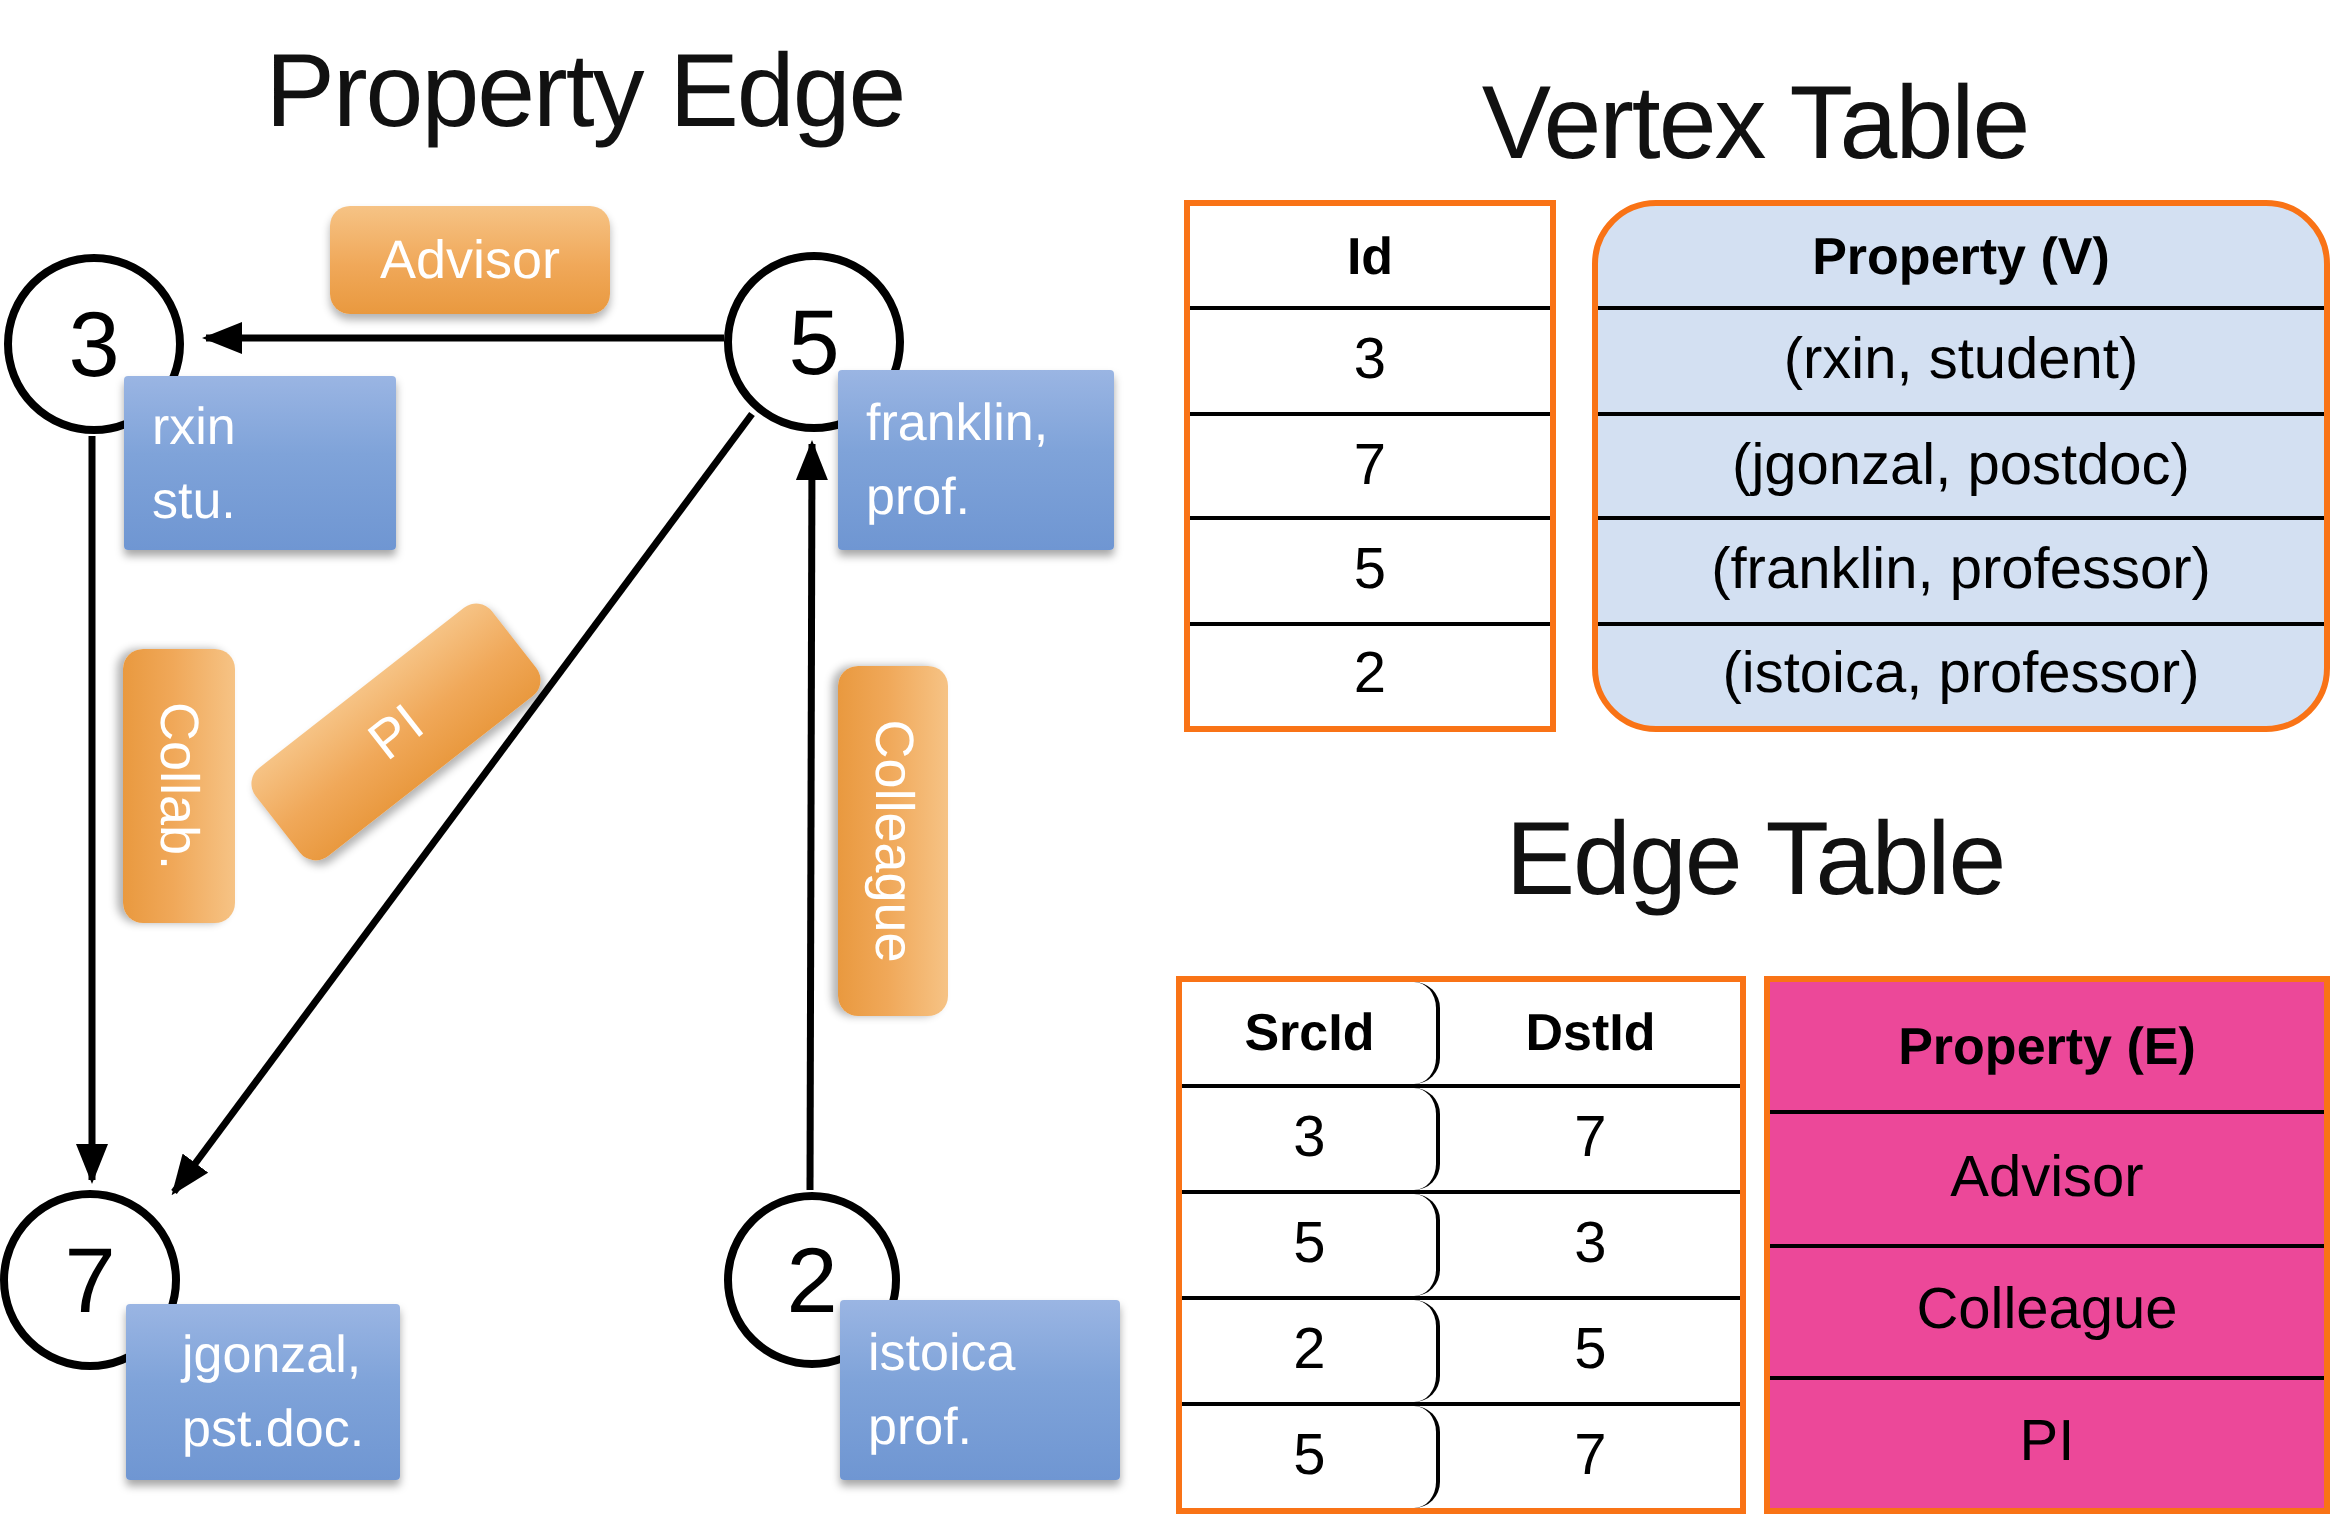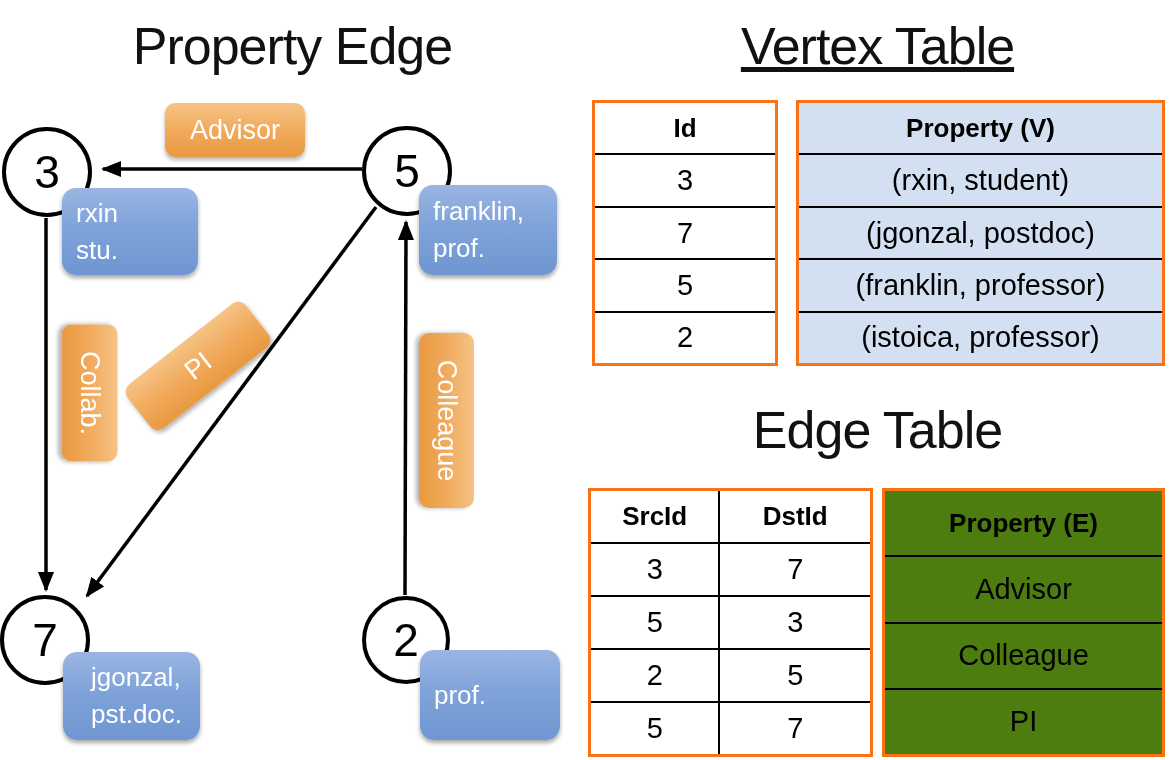--- a/index.html
+++ b/index.html
@@ -14,21 +14,21 @@
   #edges-svg { position:absolute; left:0; top:0; pointer-events:none; }
 
   .circle-node {
     position:absolute; box-sizing:border-box; background:#fff;
     border:4px solid #000; border-radius:50%;
     display:flex; align-items:center; justify-content:center;
     font-size:46px; font-weight:300;
   }
 
   .vprop {
-    position:absolute; box-sizing:border-box; border-radius:14px;
+    position:absolute; box-sizing:border-box; border-radius:2px;
     background:linear-gradient(180deg,#9ab5e3 0%,#7fa3d9 45%,#6f96d2 100%);
     box-shadow:0 3px 4px rgba(0,0,0,0.35);
     color:#fff; font-size:26px; line-height:37px;
     display:flex; flex-direction:column; justify-content:center;
     padding:6px 8px 6px 14px;
   }
 
   .elabel {
     position:absolute; box-sizing:border-box; border-radius:10px;
     background:linear-gradient(180deg,#f6c385 0%,#f0a859 55%,#e9993f 100%);
@@ -37,31 +37,31 @@
     display:flex; align-items:center; justify-content:center;
     transform-origin:center center;
   }
 
   .dtable { position:absolute; display:flex; }
   .subtable {
     box-sizing:border-box; border:3px solid #f97316; background:#fff;
     display:flex; flex-direction:column;
   }
   .subtable.blue   { background:#d3e0f2; }
-  .subtable.orange { background:#4d7c0f; }
+  .subtable.orange { background:#ec4899; }
   .trow {
     flex:1; display:flex; align-items:center; justify-content:center;
     border-top:2.5px solid #000; font-size:29px;
   }
   .trow:first-child { border-top:none; }
   .trow.th { font-weight:bold; font-size:26px; }
   .trow2 { flex:1; display:flex; border-top:2.5px solid #000; }
   .trow2:first-child { border-top:none; }
   .tcell {
-    display:flex; align-items:center; justify-content:center; font-size:29px;
+    display:flex; align-items:center; justify-content:center; font-size:29px;border-radius:13px;
   }
   .tcell.src { width:46%; border-right:2px solid #000; }
   .tcell.dst { width:54%; }
   .trow2.th .tcell { font-weight:bold; font-size:26px; }
 </style>
 </head>
 <body>
 
 <div class="title" style="left:0; top:16px; width:585px;">Property Edge</div>
 
@@ -101,34 +101,35 @@
 </div>
 <div class="vprop" style="left:419px; top:185px; width:138px; height:90px;">
   <span>franklin,</span>
   <span>prof.</span>
 </div>
 <div class="vprop" style="left:63px; top:652px; width:137px; height:88px;padding-left:28px;">
   <span>jgonzal,</span>
   <span>pst.doc.</span>
 </div>
 <div class="vprop" style="left:420px; top:650px; width:140px; height:90px;">
+  <span>istoica</span>
   <span>prof.</span>
 </div>
 
-<div class="title" style="left:585px; top:16px; width:585px;text-decoration:underline;">Vertex Table</div>
+<div class="title" style="left:585px; top:32px; width:585px;">Vertex Table</div>
 
 <div class="dtable" style="left:592px; top:100px; width:573px; height:266px;">
   <div class="subtable" style="width:186px;">
     <div class="trow th">Id</div>
     <div class="trow">3</div>
     <div class="trow">7</div>
     <div class="trow">5</div>
     <div class="trow">2</div>
   </div>
-  <div class="subtable blue" style="flex:1; margin-left:18px;">
+  <div class="subtable blue" style="flex:1; margin-left:18px;border-radius:32px;">
     <div class="trow th">Property (V)</div>
     <div class="trow">(rxin, student)</div>
     <div class="trow">(jgonzal, postdoc)</div>
     <div class="trow">(franklin, professor)</div>
     <div class="trow">(istoica, professor)</div>
   </div>
 </div>
 
 <div class="title" style="left:585px; top:400px; width:585px;">Edge Table</div>
 

